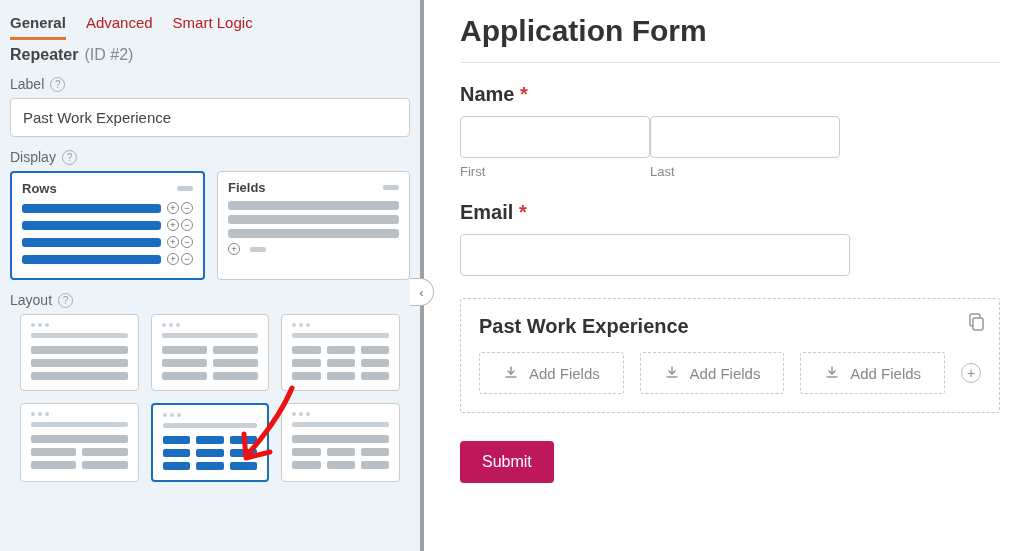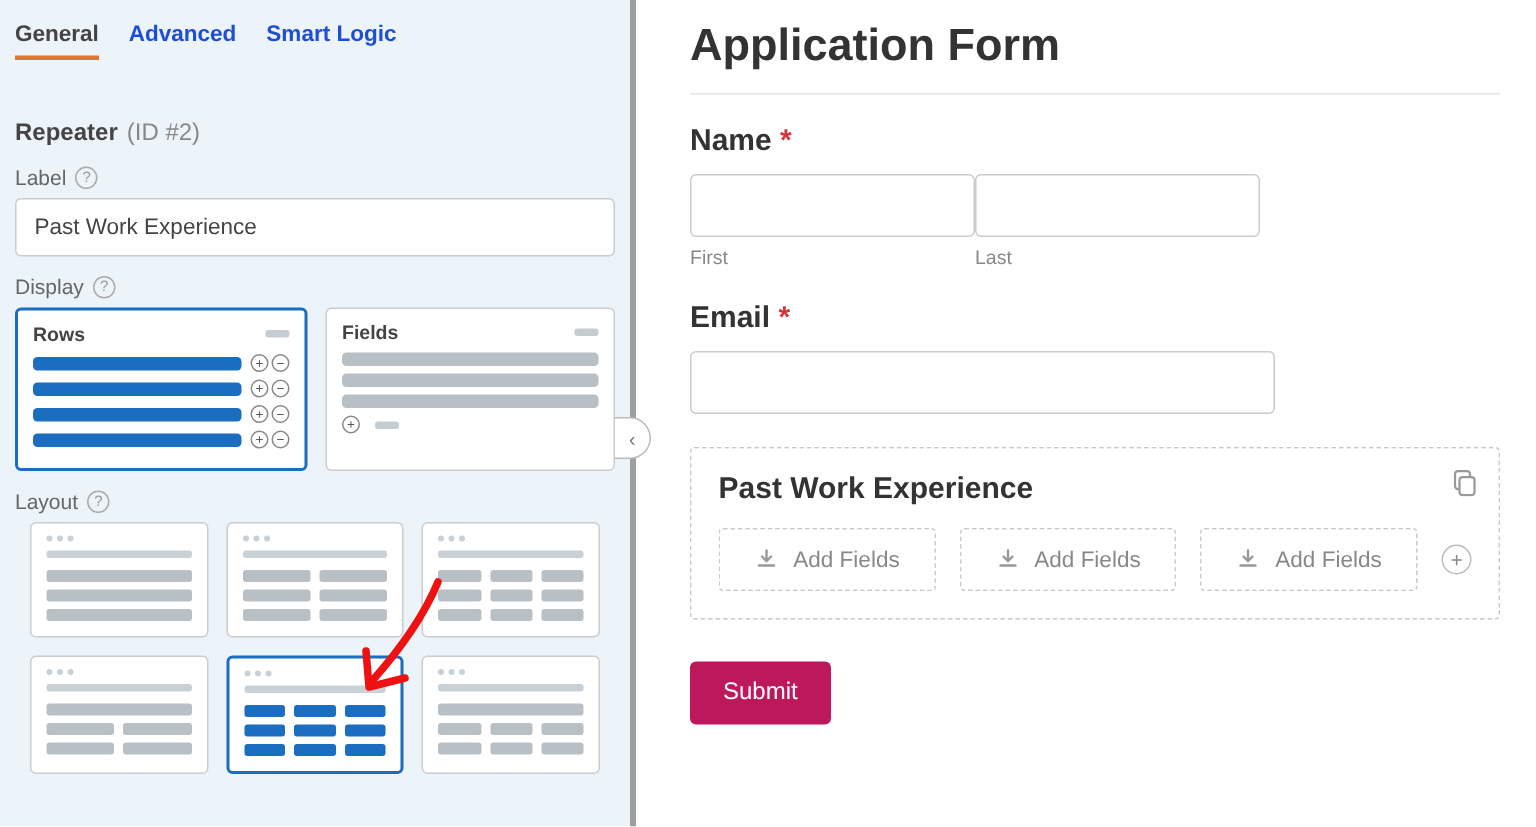--- a/index.html
+++ b/index.html
@@ -21,38 +21,38 @@
     padding: 0 0 10px 0;
   }
   .tabs {
     display: flex;
     gap: 20px;
     padding: 10px 8px 0 10px;
   }
   .tab {
     padding: 4px 0 6px 0;
     font-size: 15px;
-    color: #1d4ed8;
+    color: #b91c1c;
     cursor: pointer;
     border-bottom: 3px solid transparent;
-    font-weight: 700;
+    font-weight: 400;
   }
   .tab.active {
     color: #444;
     font-weight: 600;
     border-bottom-color: #e27730;
   }
   .section-head {
     display: flex;
     align-items: baseline;
     gap: 6px;
     padding: 6px 10px 8px 10px;
     font-size: 16px;
   }
-  .section-head .name { font-weight: 600; margin-top: 34px; }
+  .section-head .name { font-weight: 600; }
   .section-head .id { color: #888; }
   .field-group { padding: 4px 10px 8px 10px; }
   .field-label {
     font-size: 14px;
     color: #666;
     margin-bottom: 6px;
     display: flex;
     align-items: center;
     gap: 6px;
   }

